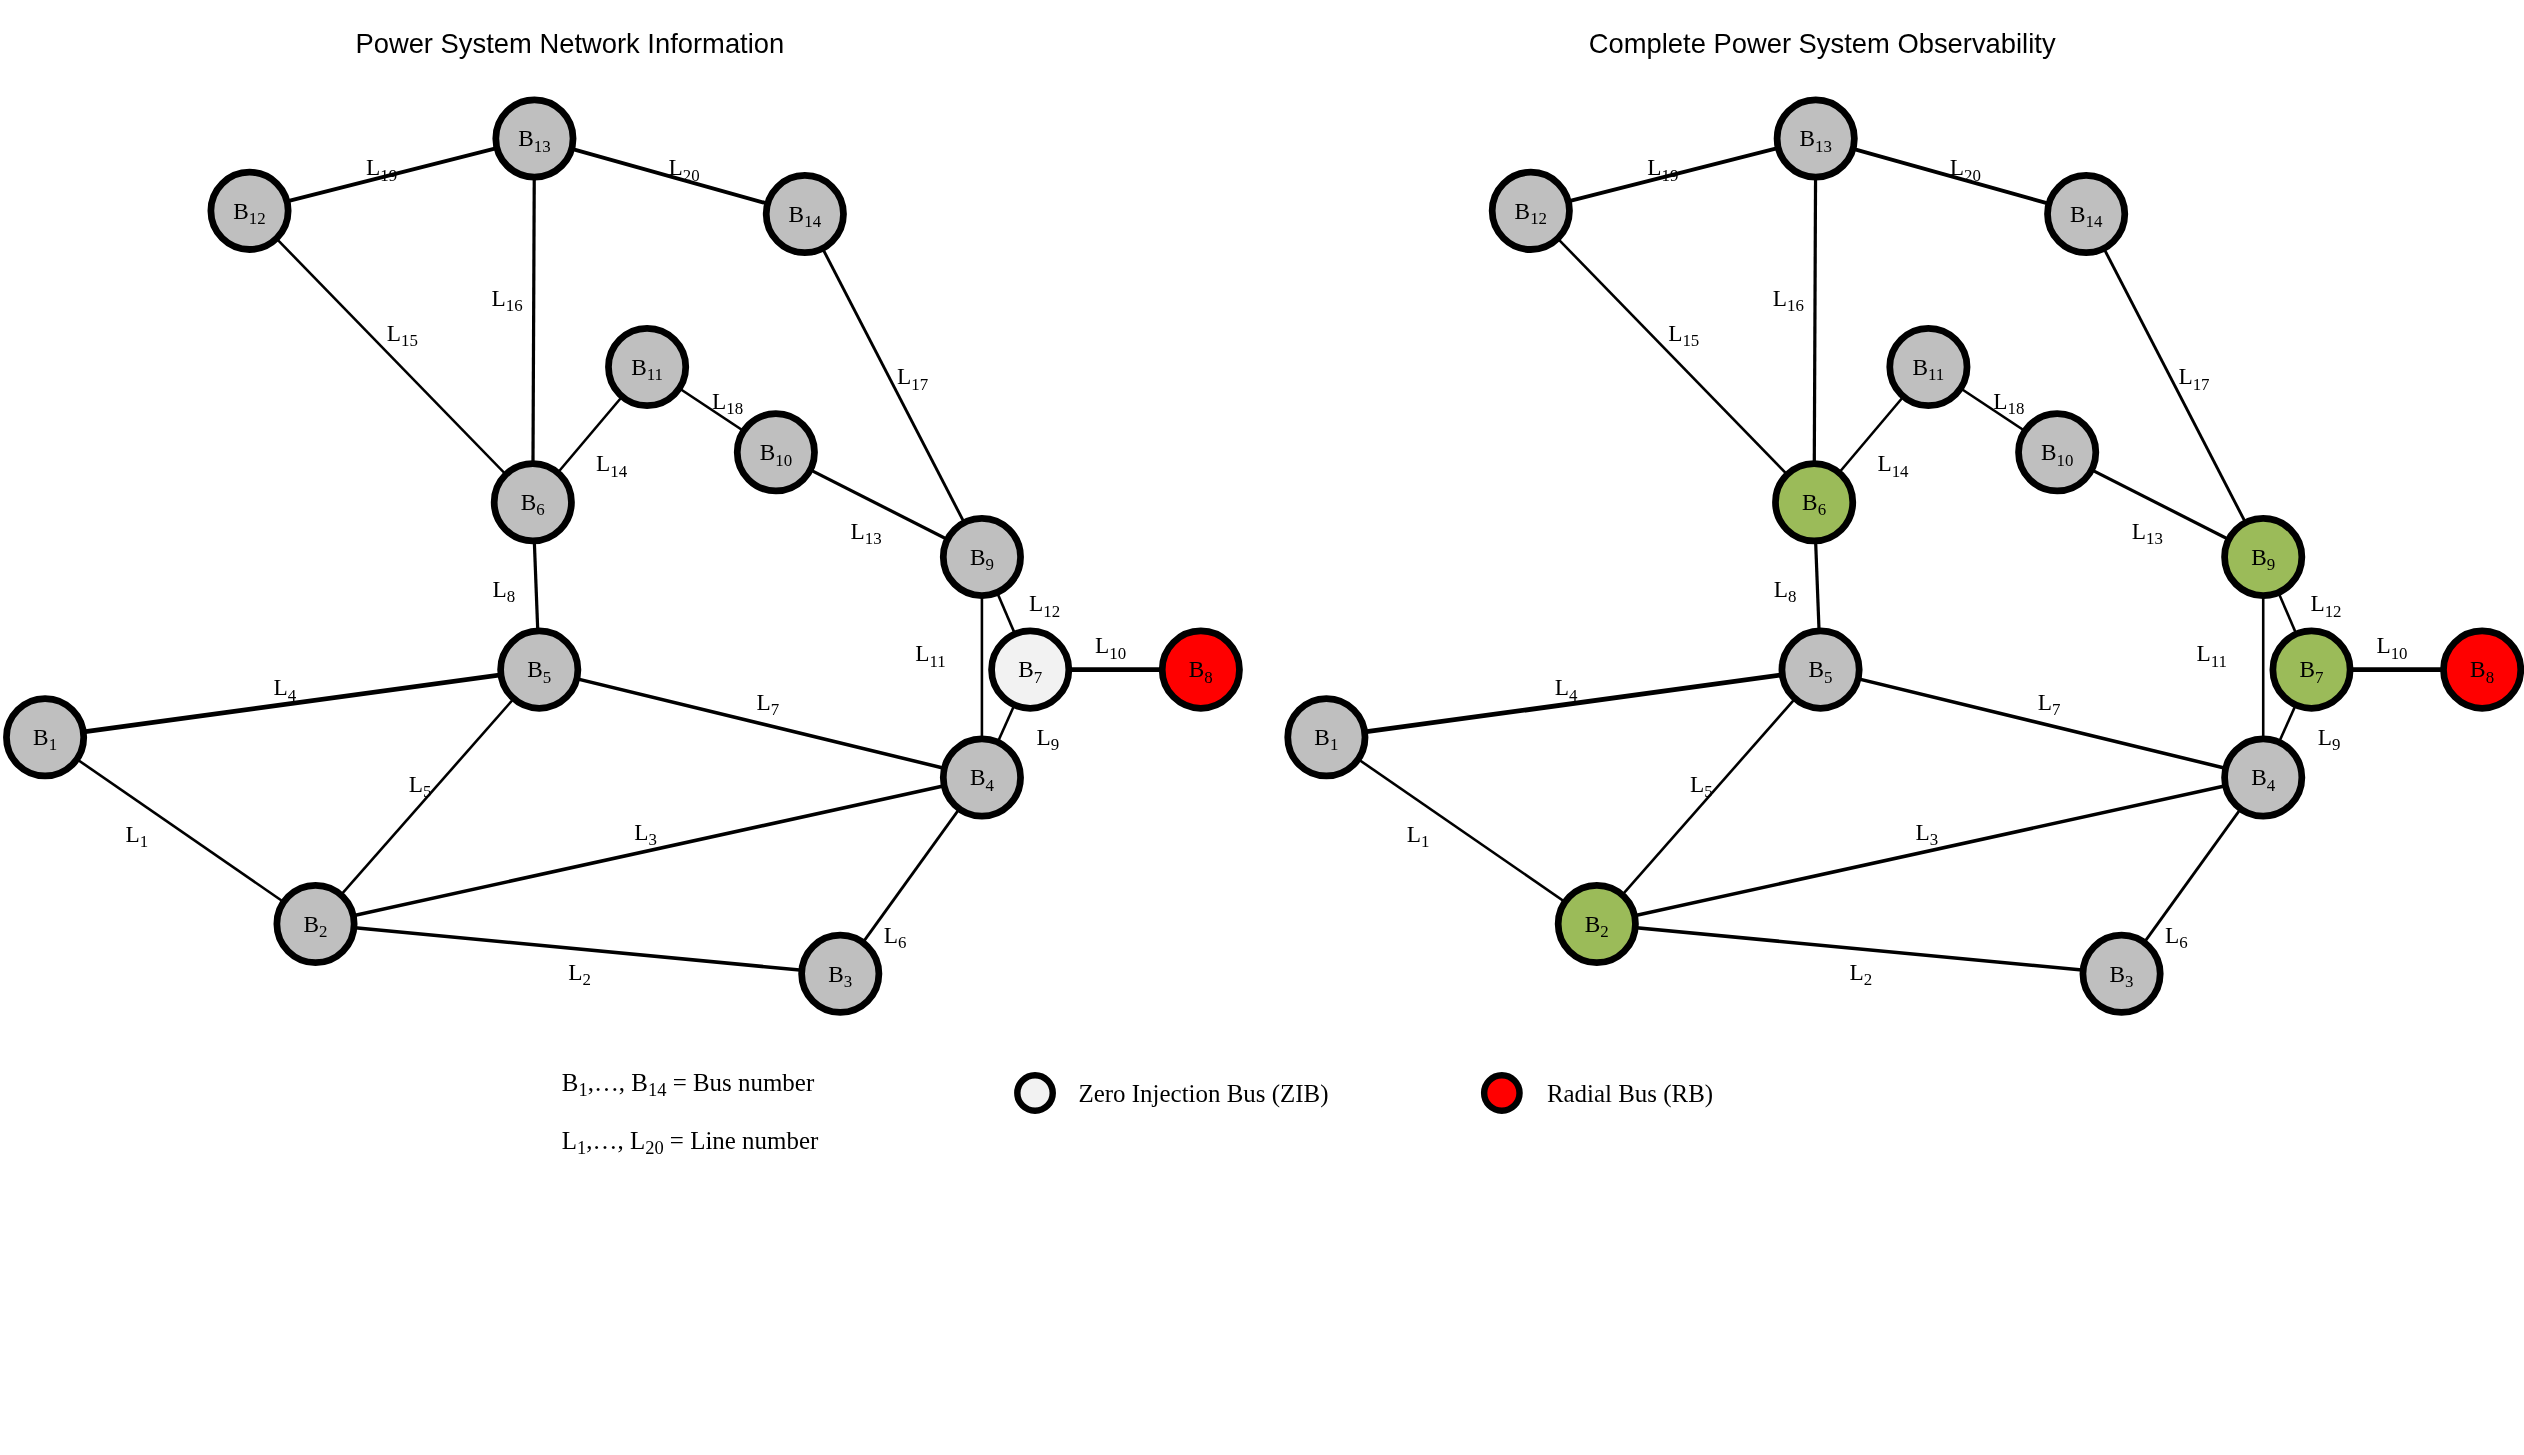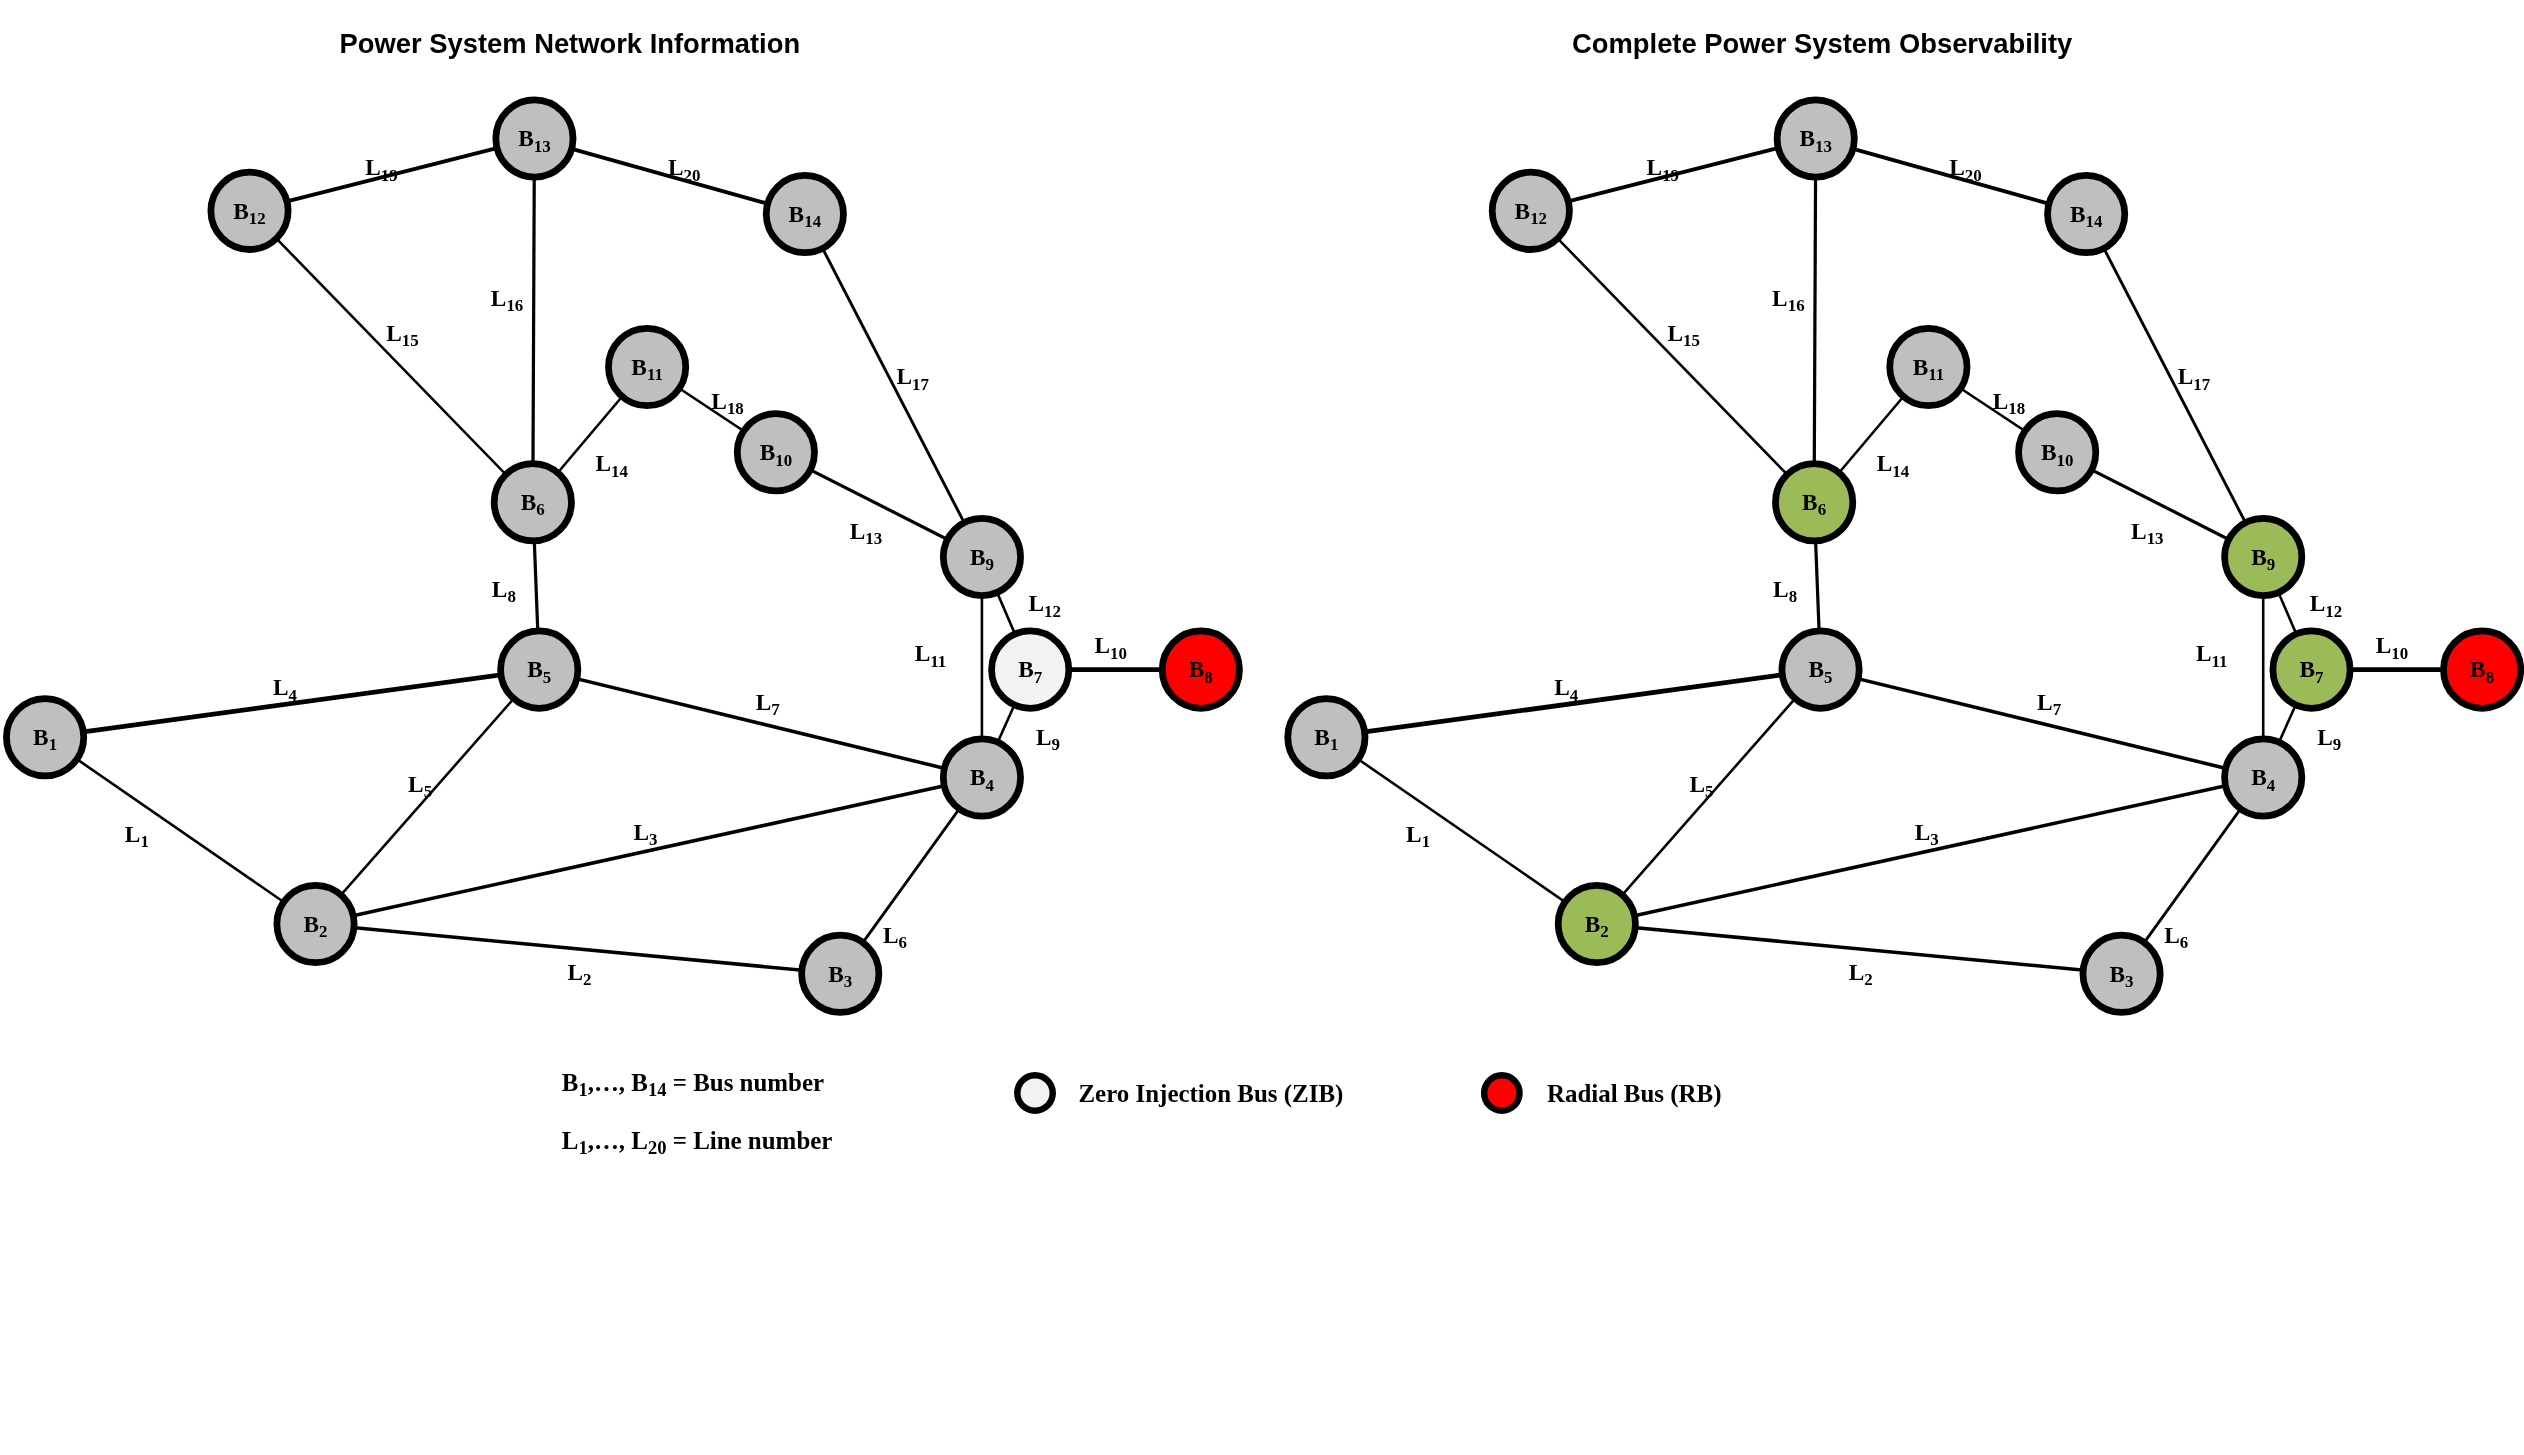--- a/index.html
+++ b/index.html
@@ -1,16 +1,16 @@
 <!DOCTYPE html>
 <html style="font-size:8px"><head>
 <meta charset="utf-8">
 <style>
   html, body { margin: 0; padding: 0; background: #ffffff; }
-  .figure { width: 100%; background: #be185d; font-weight: bold; }
+  .figure { width: 100%; background: #be185d; }
   svg { display: block; width: 100%; height: auto; background: #ffffff; }
   .diagram-title { font-family: "Liberation Sans", sans-serif; font-size: 17px; fill: #000000; }
   .node-label { font-family: "Liberation Serif", serif; font-size: 14.5px; fill: #000000; }
   .node-label .sub { font-size: 10.5px; }
   .edge-label { font-family: "Liberation Serif", serif; font-size: 14.5px; fill: #000000; }
   .edge-label .sub { font-size: 10.5px; }
   .legend-text { font-family: "Liberation Serif", serif; font-size: 15.5px; fill: #000000; }
   .legend-text .sub { font-size: 11.5px; }
 </style>
 </head>

